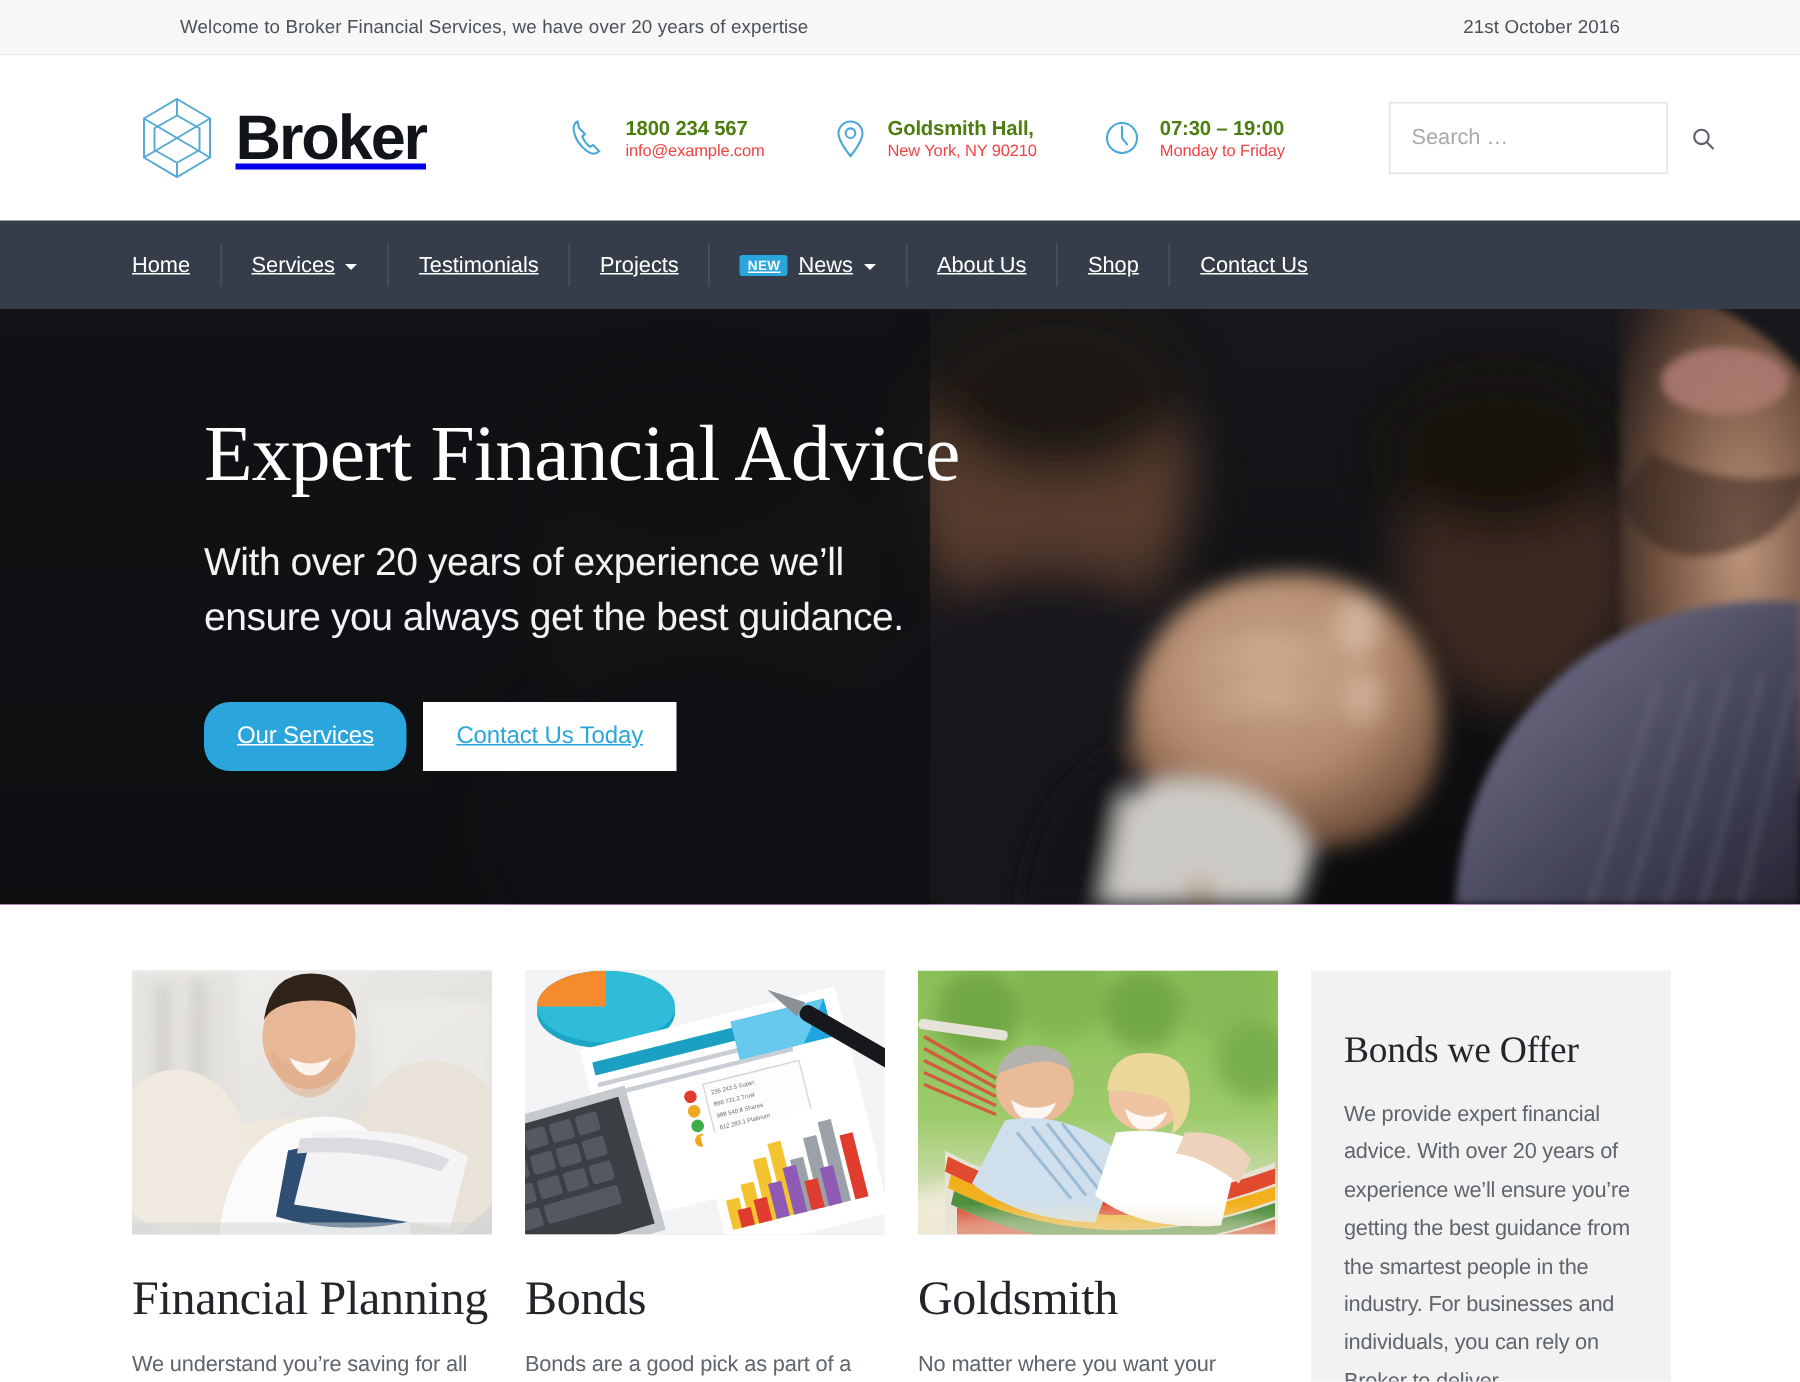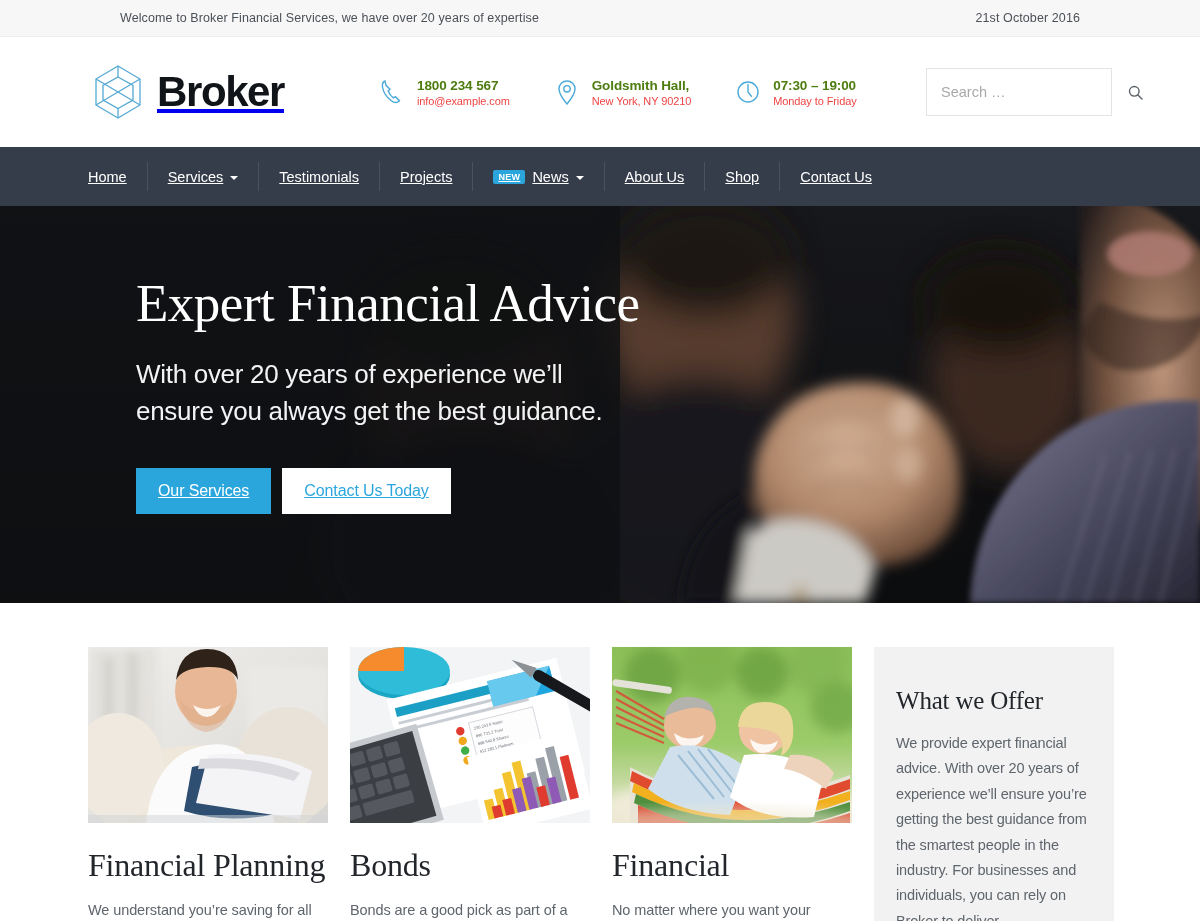--- a/index.html
+++ b/index.html
@@ -104,21 +104,21 @@
   .hero-sub{
     margin-top:24px; font-size:26px; color:#f2f3f4;
     line-height:1.45; font-weight:300; max-width:500px;
     letter-spacing:-.3px;
   }
   .hero-buttons{ margin-top:37px; display:flex; gap:11px; }
   .btn{
     height:46px; display:flex; align-items:center; justify-content:center;
     font-size:16px; padding:0 22px; cursor:pointer; letter-spacing:-.1px;
   }
-  .btn-primary{ background:#2ba6dd; color:#ffffff; }
+  .btn-primary{ background:#2ba6dd; color:#ffffff;border-radius:17px; }
   .btn-secondary{ background:#ffffff; color:#2ba6dd; }
 
   
   .services{
     padding:44px 88px 0; display:flex; gap:22px;
     background:#ffffff;
   }
   .card{ width:240px; flex:0 0 240px; }
   .card-img{
     width:240px; height:176px; background:#dfe3e6;
@@ -546,23 +546,23 @@
         <path d="M126 80 q2 -26 28 -25 q26 1 27 24 q2 22 -12 30 q6 -22 -14 -26 q-20 -4 -29 -3z" fill="#ecd79a"></path>
         <path d="M138 92 q14 10 28 2 q-4 12 -15 12 q-10 0 -13 -14z" fill="#fff" opacity=".88"></path>
         <path d="M132 108 q46 -6 80 20 l-10 42 q-54 4 -84 -20z" fill="#ffffff"></path>
         <path d="M178 108 q30 -2 44 18 l-8 16 q-24 -18 -42 -20z" fill="#edd3bb"></path>
 
         <g filter="url(#c3b)" opacity=".55">
           <ellipse cx="120" cy="176" rx="140" ry="16" fill="#eee7d2"></ellipse>
         </g>
       </svg>
     </div>
-    <h3 class="card-title">Financial</h3>
+    <h3 class="card-title">Goldsmith</h3>
     <p class="card-text">No matter where you want your retirement savings to take you, it’s quick</p>
   </div>
 
   <aside class="offer">
-    <h3 class="offer-title">What we Offer</h3>
+    <h3 class="offer-title">Bonds we Offer</h3>
     <p class="offer-text">We provide expert financial advice. With over 20 years of experience we’ll ensure you’re getting the best guidance from the smartest people in the industry. For businesses and individuals, you can rely on Broker to deliver.</p>
 
   </aside>
 
 </section>
 
 </body></html>

